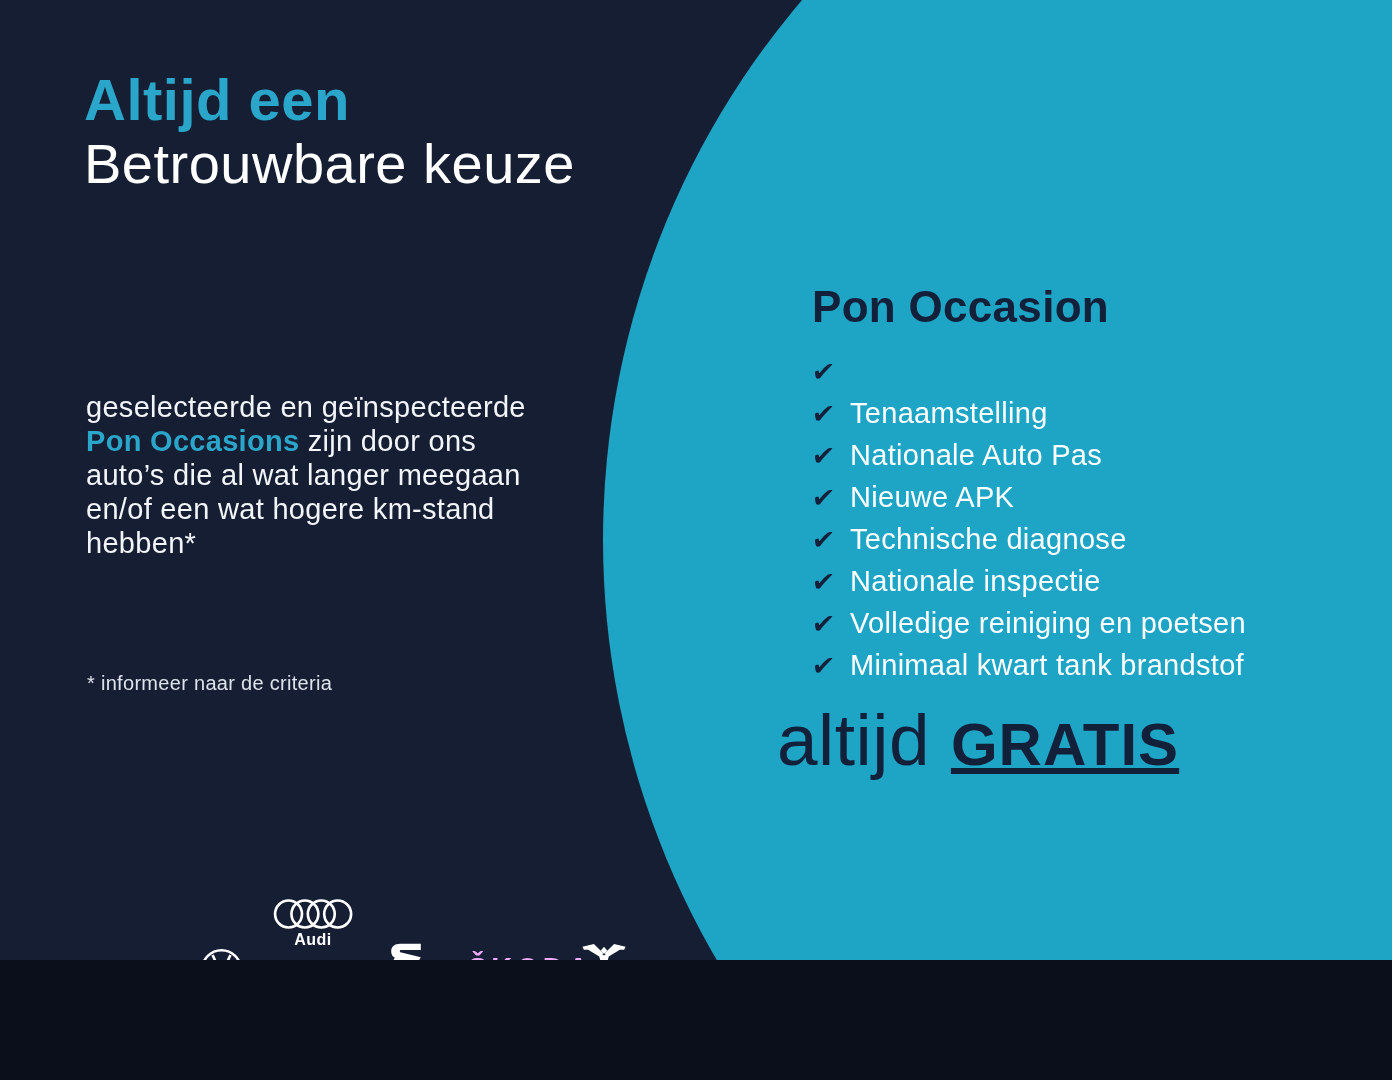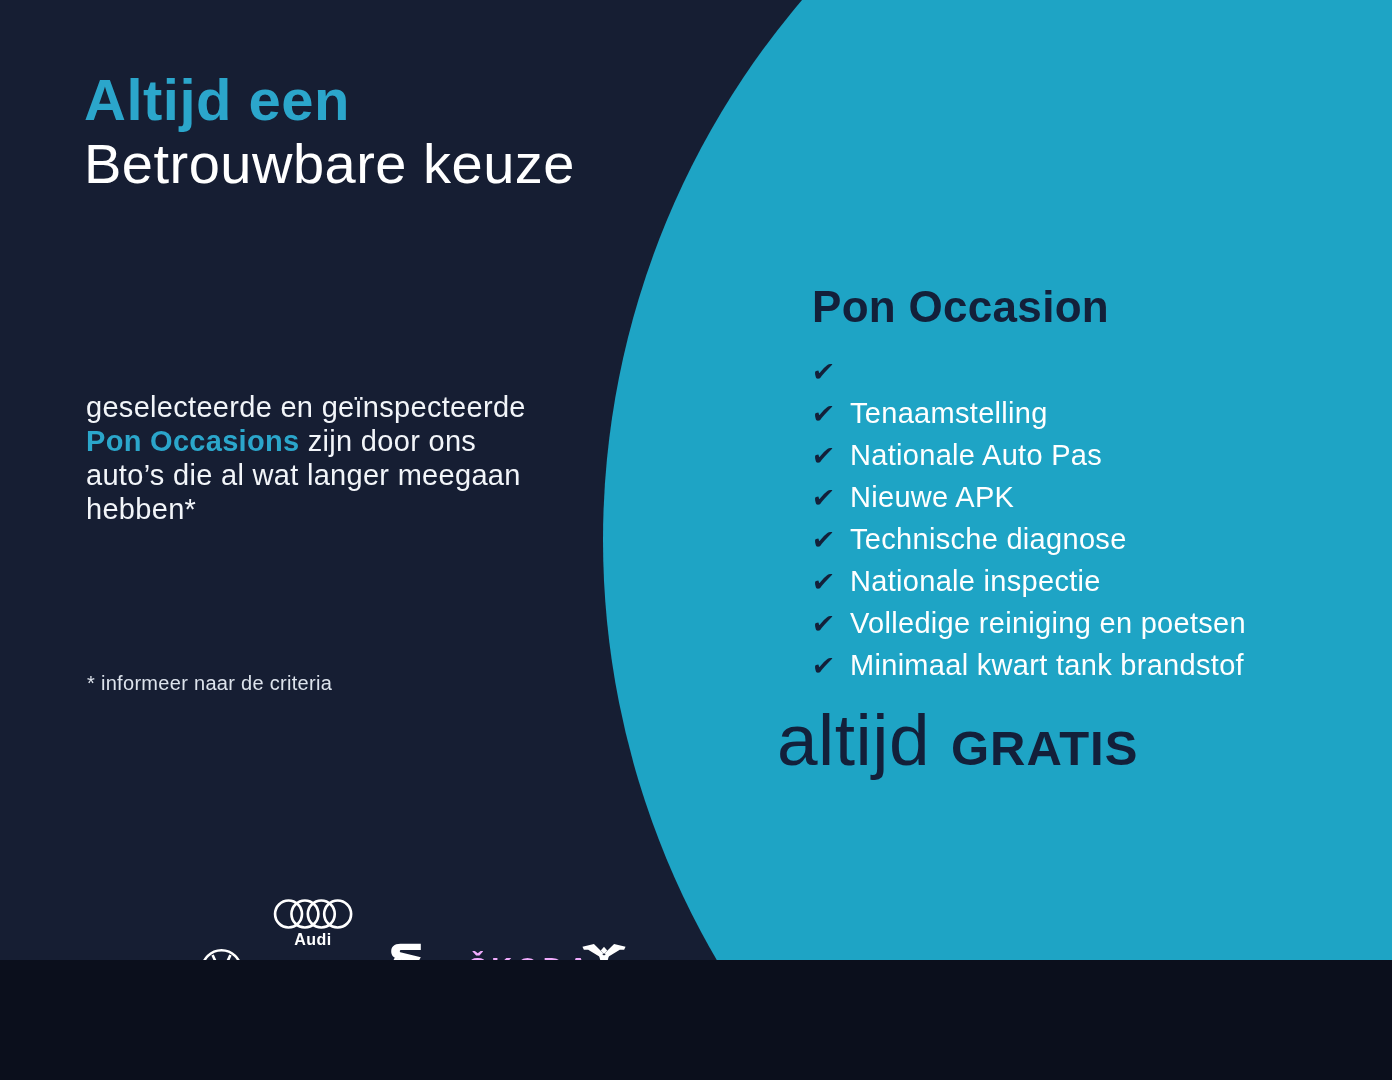--- a/index.html
+++ b/index.html
@@ -54,21 +54,21 @@
     height: 42px; font-size: 29px; color: #FFFFFF; letter-spacing: 0.3px;
   }
   .chk {
     font-family: "DejaVu Sans", sans-serif;
     color: #13203A; font-size: 27px; font-weight: 700;
     width: 38px; flex: 0 0 38px;
     transform: skewX(-6deg);
   }
   .tagline { position: absolute; left: 777px; top: 698px; white-space: nowrap; }
   .tag-reg { font-size: 73px; font-weight: 400; color: #13203A; letter-spacing: 0.5px; }
-  .tag-bold { font-size: 49px; font-weight: 800; color: #13203A; letter-spacing: 1px; }
+  .tag-bold { font-size: 60px; font-weight: 800; color: #13203A; letter-spacing: 1px; text-decoration: underline; }
   
   .footer { position: absolute; left: 0; top: 0; width: 100%; height: 100%; pointer-events: none; }
   .brand { position: absolute; display: flex; flex-direction: column; align-items: center; }
   .brand .lbl {
     color: #FFFFFF; font-weight: 700; letter-spacing: 2.5px; margin-top: 14px;
   }
   .pon-pin { left: 78px; top: 916px; }
   .vw { left: 199px; top: 947px; }
   .audi { left: 272px; top: 898px; }
   .audi .lbl { letter-spacing: 0.5px; font-size: 16px; margin-top: 1px; }
@@ -88,20 +88,21 @@
 
   <div class="title">
     <div class="t1">Altijd een</div>
     <div class="t2">Betrouwbare keuze</div>
   </div>
 
   <div class="para">
     <div>geselecteerde en geïnspecteerde</div>
     <div><span class="hl">Pon Occasions</span><span> zijn door ons</span></div>
     <div>auto’s die al wat langer meegaan</div>
+    <div>en/of een wat hogere km-stand</div>
     <div>hebben*</div>
   </div>
 
   <div class="footnote">* informeer naar de criteria</div>
 
   <div class="benefits">
     <h2>Pon Occasion</h2>
     <ul>
       <li>
           <span class="chk">✔</span>

